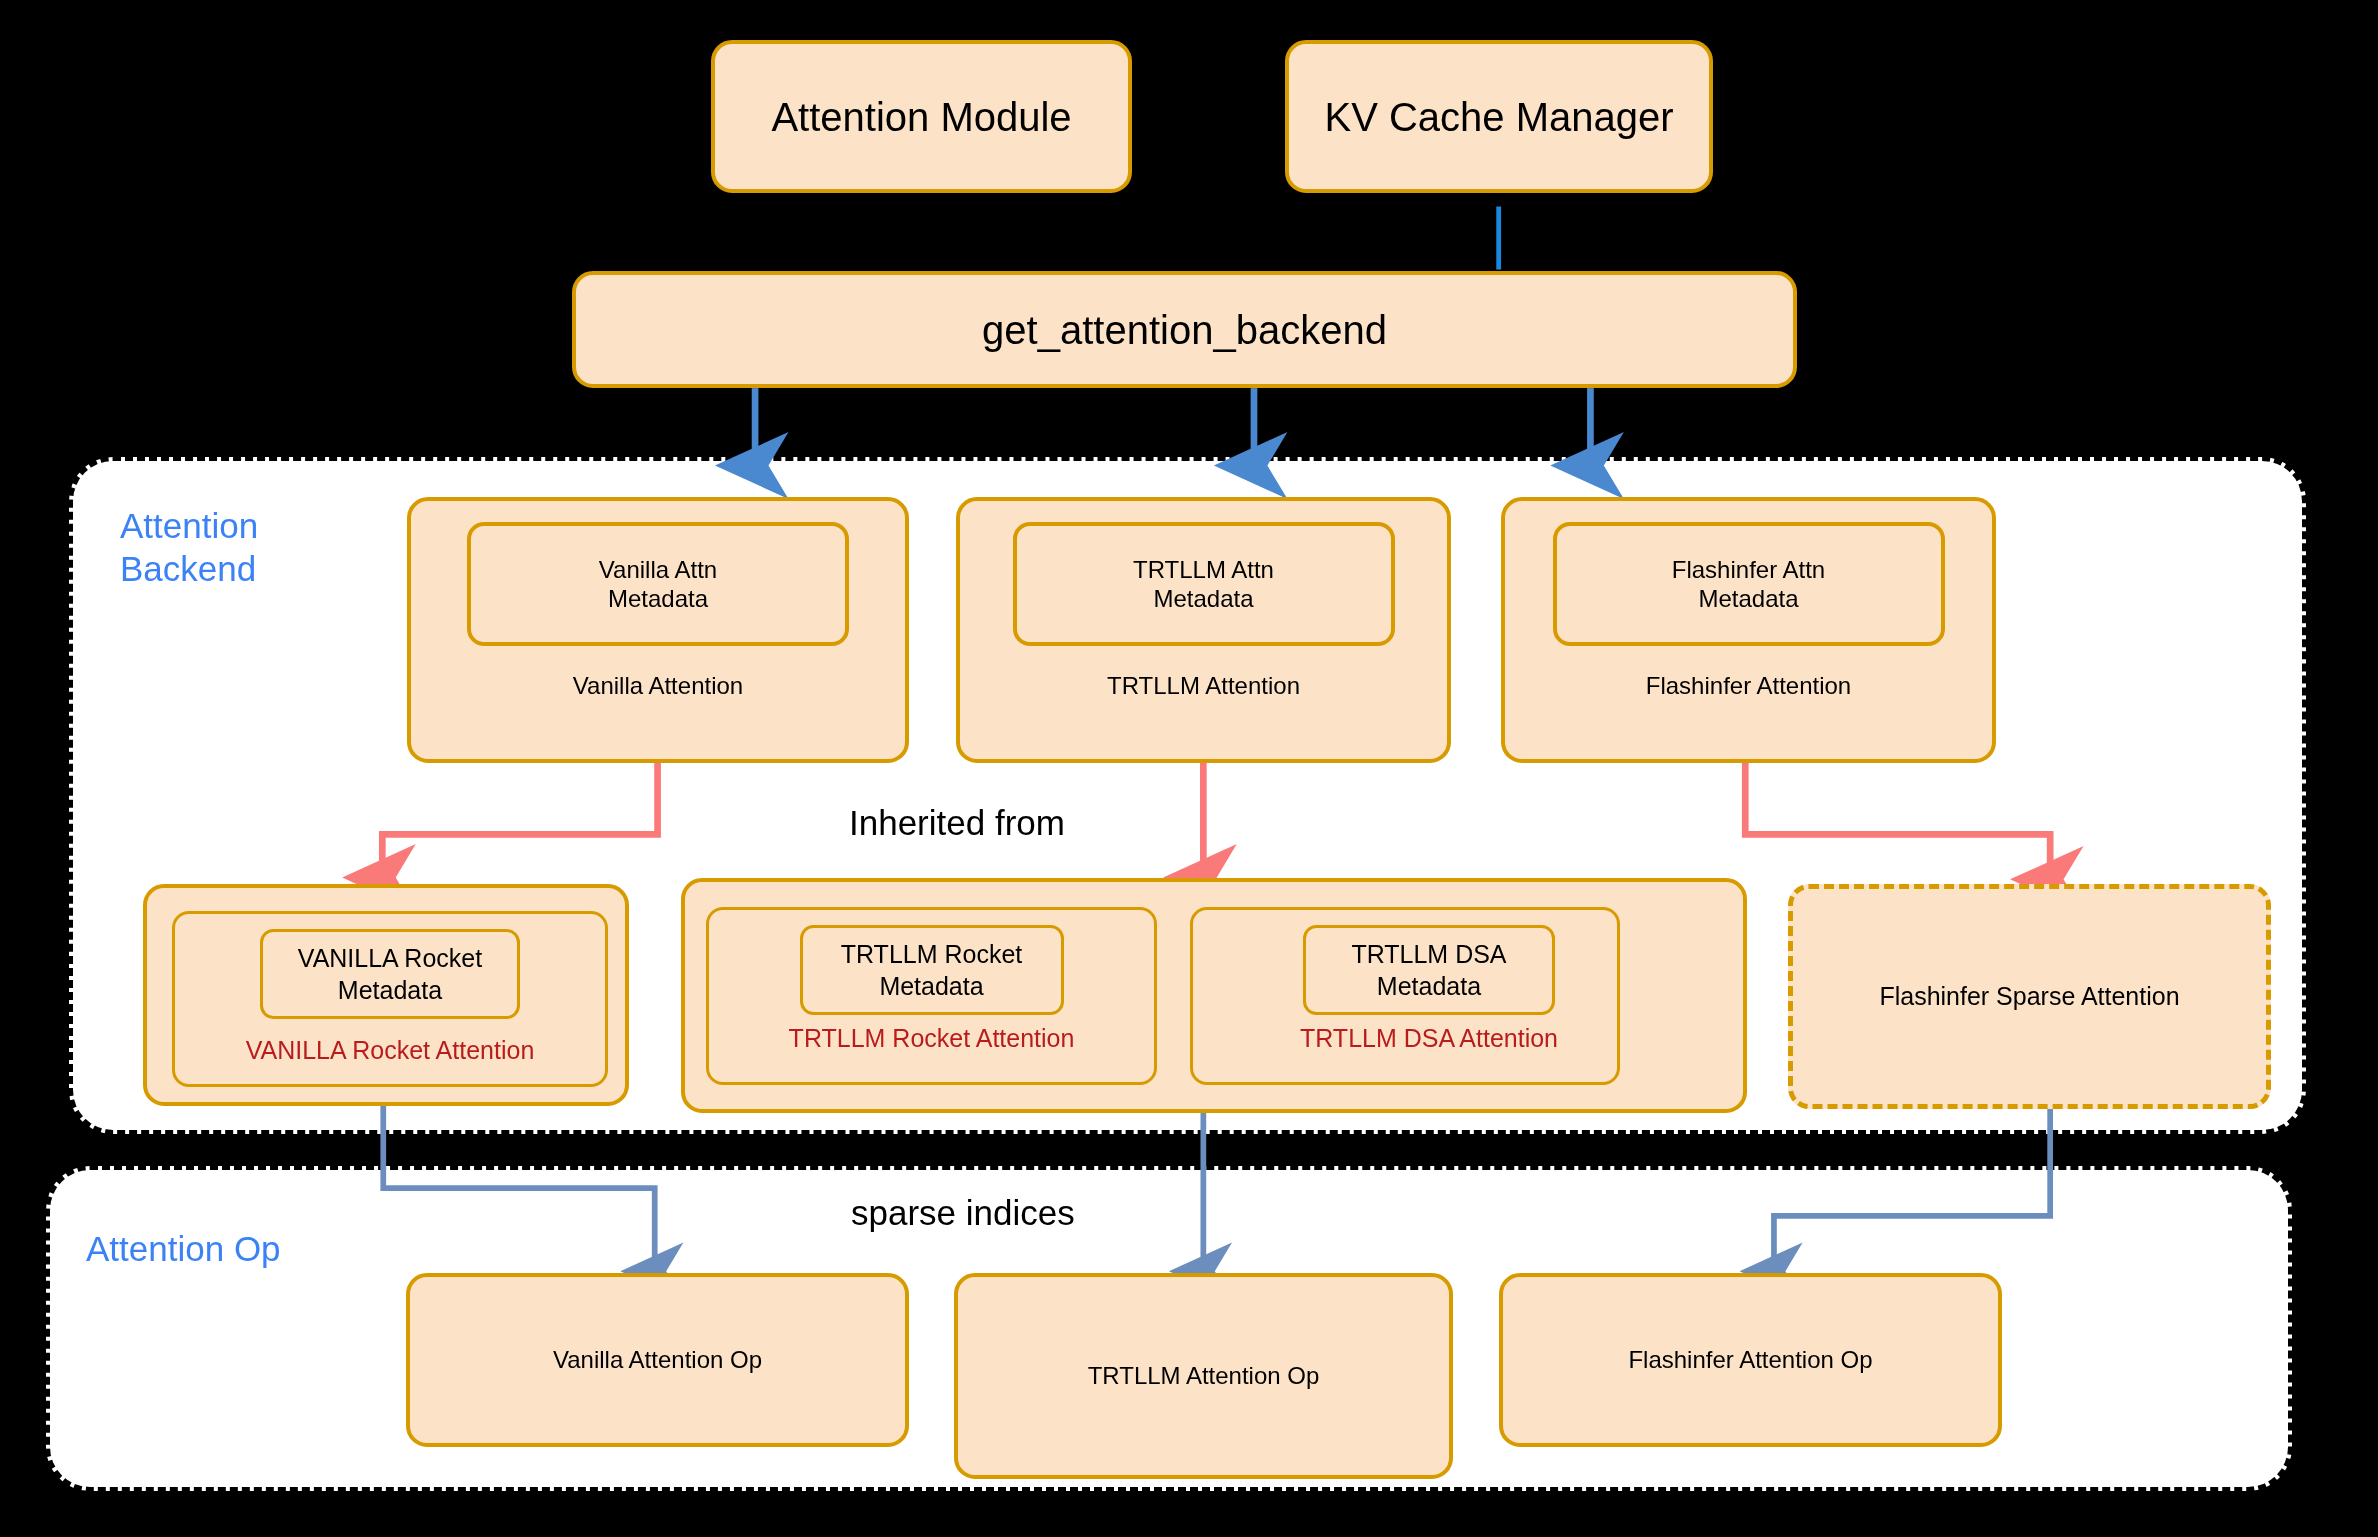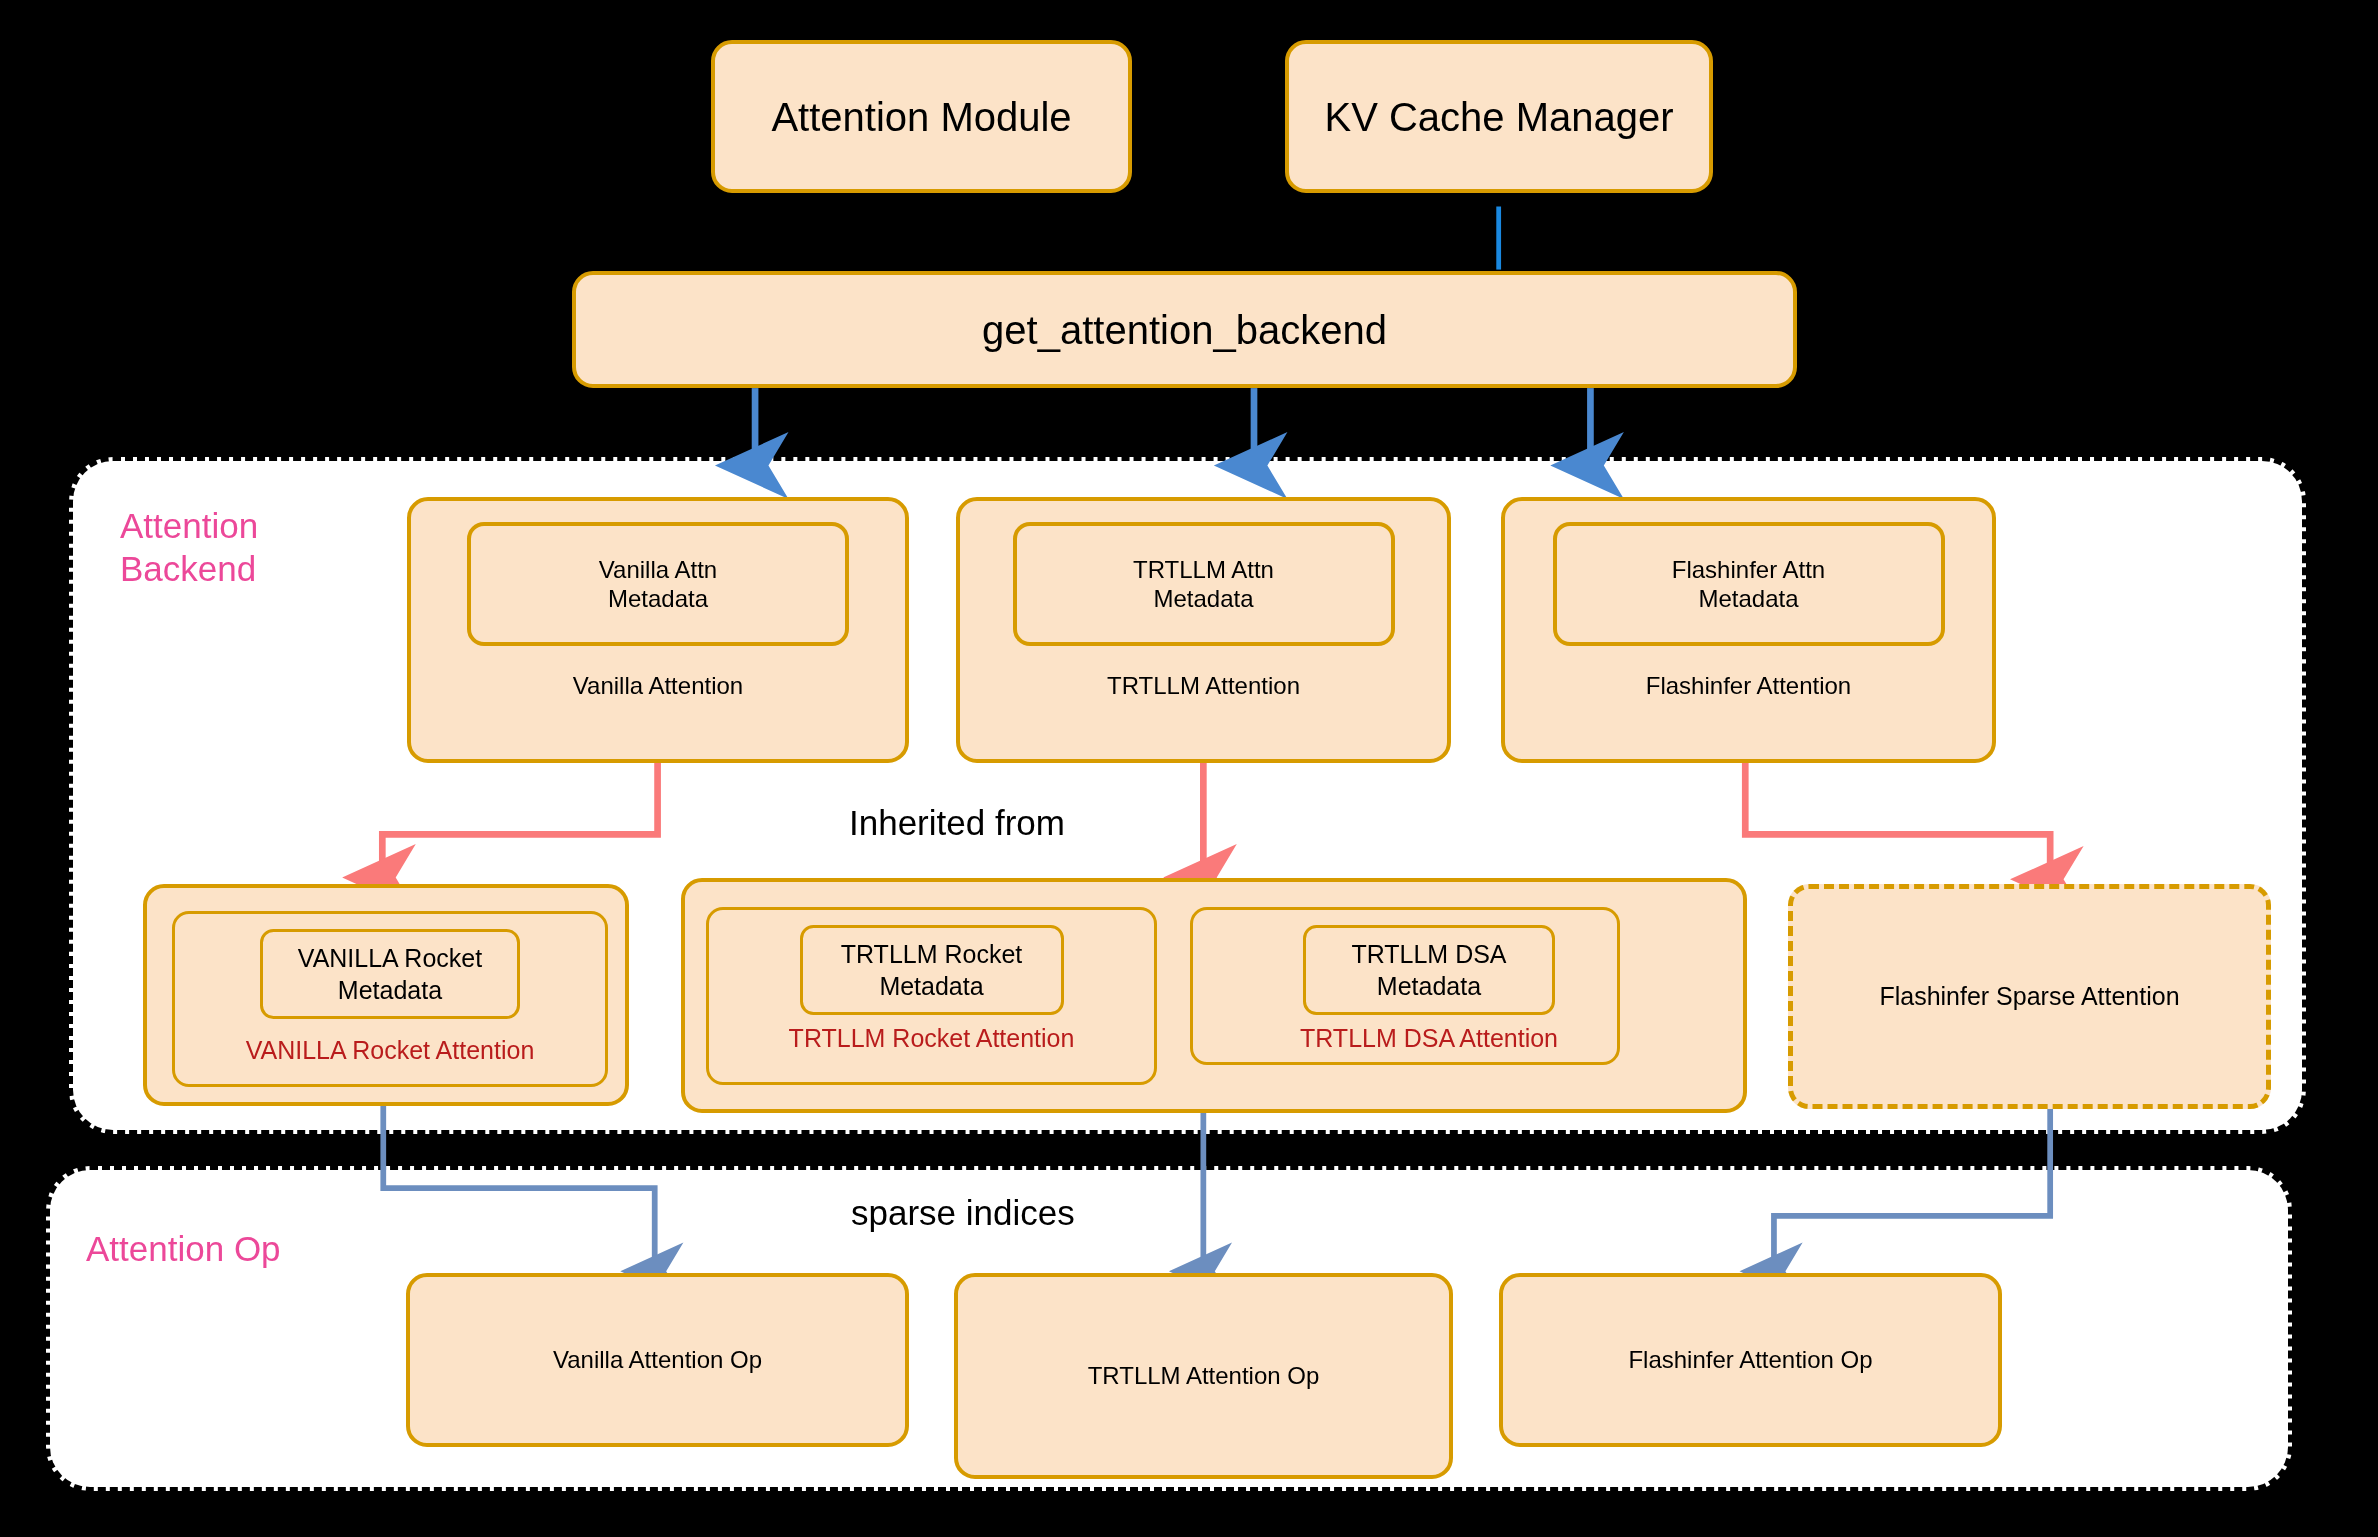--- a/index.html
+++ b/index.html
@@ -48,21 +48,21 @@
   .section {
     position: absolute;
     box-sizing: border-box;
     background: #FFFFFF;
     border: 4.8px dashed #000000;
     border-radius: 44px;
     z-index: 2;
   }
   .section-label {
     position: absolute;
-    color: #ec4899;
+    color: #3b82f6;
     font-size: 35px;
     line-height: 1.22;
     white-space: pre-line;
     z-index: 12;
   }
 
   
   .t-xl   { font-size: 40px; }
   .t-lg   { font-size: 24px; }
   .t-md   { font-size: 25px; }
@@ -238,21 +238,21 @@
       <div class="sparse-title t-sm" style="margin-top:9.6px;">VANILLA Rocket Attention</div>
     </div>
   </div>
 
   <div class="sparse-group" style="left:681px; top:878px; width:1066px; height:235px;">
     <div class="sparse-item" style="left:21px; top:25px; width:451px; height:178px;">
       <div class="sparse-meta t-sm" style="margin-top:15.3px; width:264px; height:90px; white-space:pre-line;">TRTLLM Rocket
 Metadata</div>
       <div class="sparse-title t-sm" style="margin-top:9.6px;">TRTLLM Rocket Attention</div>
     </div>
-    <div class="sparse-item" style="left:505px; top:25px; width:430px; height:158px;padding-left:48px;">
+    <div class="sparse-item" style="left:505px; top:25px; width:430px; height:178px;padding-left:48px;">
       <div class="sparse-meta t-sm" style="margin-top:15.3px; width:252px; height:90px; white-space:pre-line;">TRTLLM DSA
 Metadata</div>
       <div class="sparse-title t-sm" style="margin-top:9.6px;">TRTLLM DSA Attention</div>
     </div>
 
   </div>
 
   <div class="node dashed t-md" style="left:1788px; top:884px; width:483px; height:225px;">Flashinfer Sparse Attention</div>
 
   <div class="section" style="left:46px; top:1166px; width:2246px; height:325px;"></div>

